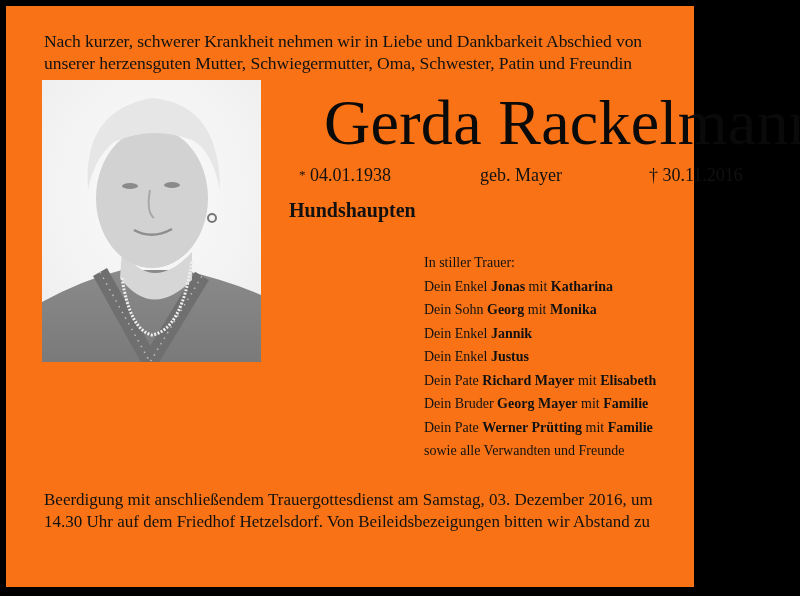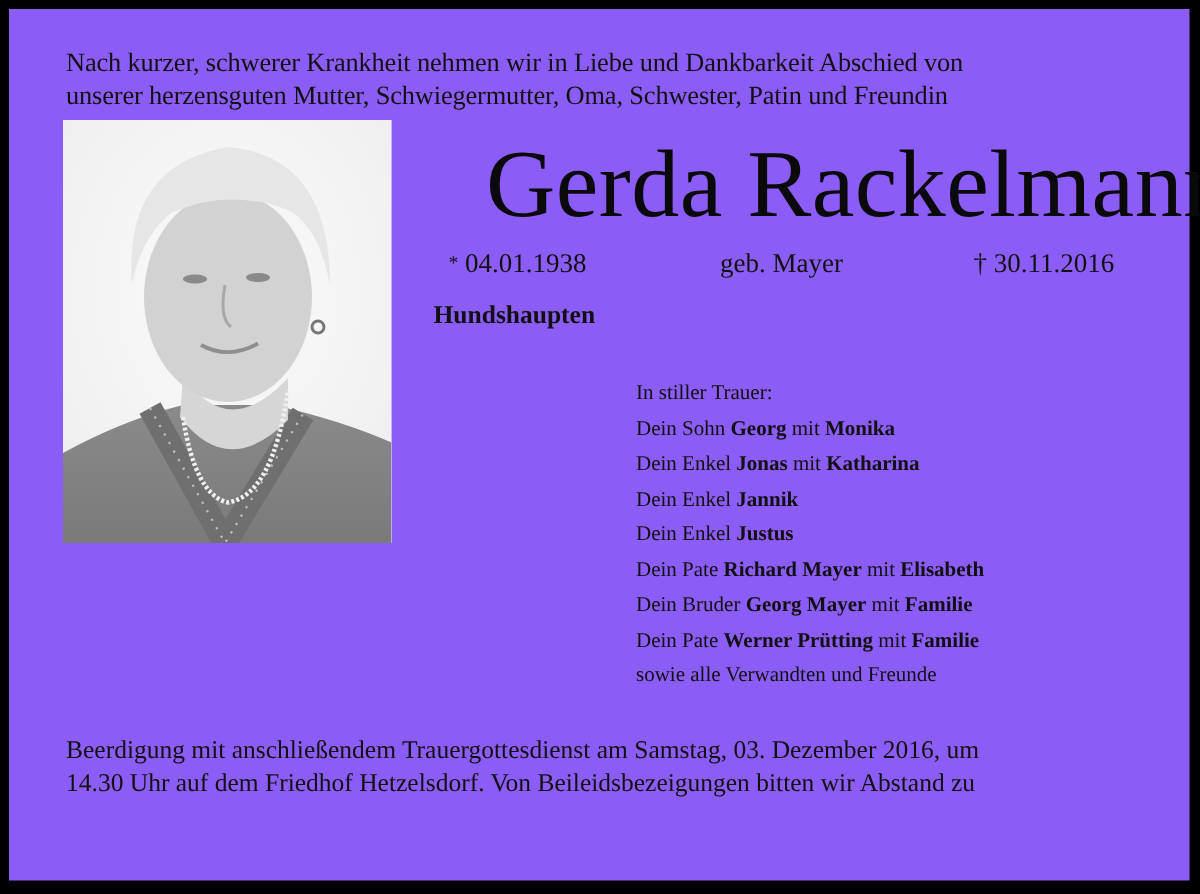--- a/index.html
+++ b/index.html
@@ -4,36 +4,36 @@
 <style>
   html, body { margin: 0; padding: 0; }
   body {
     width: 800px; height: 596px; overflow: hidden;
     background: #000;
     font-family: "Liberation Serif", "DejaVu Serif", serif;
     color: #111;
   }
   .frame {
     position: absolute; left: 6px; top: 6px;
-    width: 787px; height: 581px;
-    background: #8b5cf6;
+    width: 688px; height: 581px;
+    background: #f97316;
     text-decoration: underline;
   }
   .abs { position: absolute; white-space: nowrap; }
   .intro { left: 38px; top: 24px; font-size: 17.6px; line-height: 22px; letter-spacing: -0.1px; }
   .photo {
     position: absolute; left: 36px; top: 74px; width: 219px; height: 282px;
     background: #f7f7f7; overflow: hidden;
   }
   .name { left: 318px; top: 90px; font-size: 64px; line-height: 54px; color: #0a0a0a; letter-spacing: 0.3px; }
   .dates { top: 158px; font-size: 18px; line-height: 22px; }
   .born { left: 293px; }
   .nee { left: 474px; }
   .died { left: 643px; }
-  .place { left: 283px; top: 193px; font-size: 17px; font-weight: bold; line-height: 22px; }
+  .place { left: 283px; top: 193px; font-size: 20px; font-weight: bold; line-height: 22px; }
   .mourners { left: 418px; top: 245px; font-size: 14px; line-height: 23.5px; }
   .mourners div { white-space: nowrap; }
   .mourners b { font-weight: bold; }
   .footer { left: 38px; top: 483px; width: 740px; font-size: 17px; line-height: 22px; white-space: normal; }
   .footer p { margin: 0; white-space: nowrap; }
 </style>
 </head>
 <body>
 
 <div class="frame">
@@ -90,22 +90,22 @@
   <div class="abs dates nee">geb. Mayer</div>
   <div class="abs dates died">
     <span>†</span>
     <span>30.11.2016</span>
   </div>
 
   <div class="abs place">Hundshaupten</div>
 
   <div class="abs mourners">
     <div>In stiller Trauer:</div>
+    <div><span>Dein Enkel </span><b>Jonas</b><span> mit </span><b>Katharina</b></div>
     <div><span>Dein Sohn </span><b>Georg</b><span> mit </span><b>Monika</b></div>
-    <div><span>Dein Enkel </span><b>Jonas</b><span> mit </span><b>Katharina</b></div>
     <div><span>Dein Enkel </span><b>Jannik</b><span></span><b></b></div>
     <div><span>Dein Enkel </span><b>Justus</b><span></span><b></b></div>
     <div><span>Dein Pate </span><b>Richard Mayer</b><span> mit </span><b>Elisabeth</b></div>
     <div><span>Dein Bruder </span><b>Georg Mayer</b><span> mit </span><b>Familie</b></div>
     <div><span>Dein Pate </span><b>Werner Prütting</b><span> mit </span><b>Familie</b></div>
     <div>sowie alle Verwandten und Freunde</div>
   </div>
 
   <div class="abs footer">
     <p>Beerdigung mit anschließendem Trauergottesdienst am Samstag, 03. Dezember 2016, um</p>

